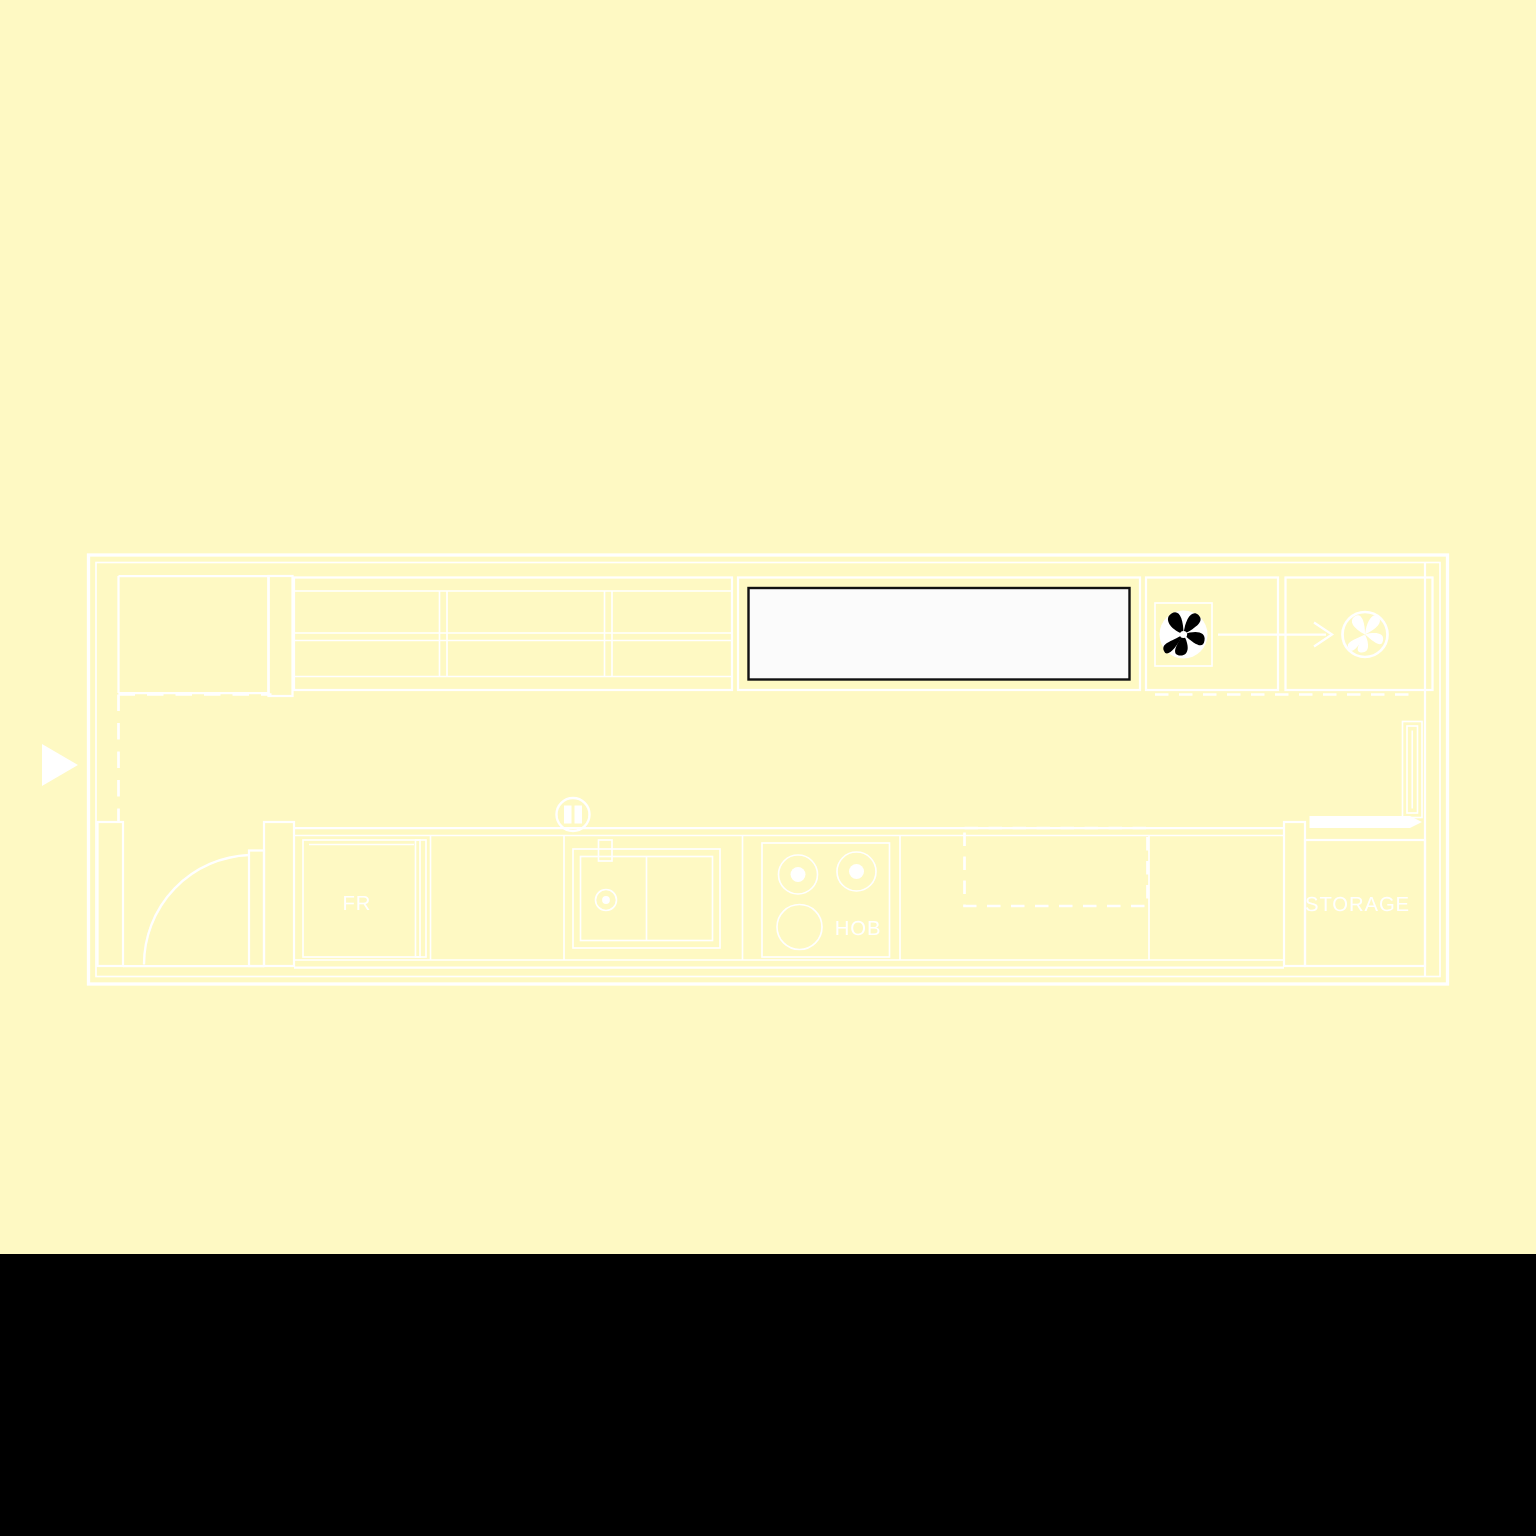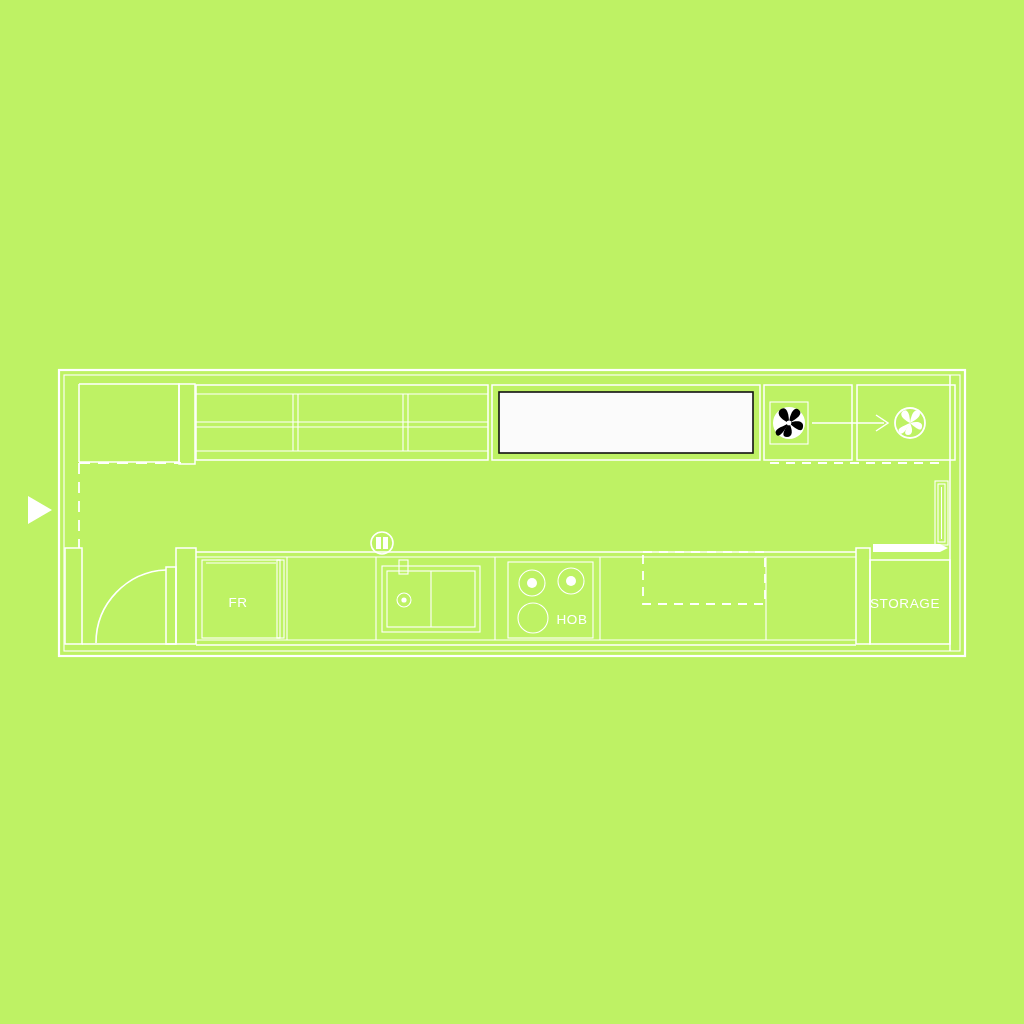--- a/index.html
+++ b/index.html
@@ -9,22 +9,22 @@
   }
   body {
     width: 1024px;
     height: 1024px;
     overflow: hidden;
     font-family: "Liberation Sans", sans-serif;
   }
   #plan-root {
     position: relative;
     width: 1024px;
-    height: 1024px;
-    background: #bef264;
+    height: 836px;
+    background: #fef9c3;
   }
   svg#floorplan {
     display: block;
     width: 1024px;
     height: 1024px;
   }
   .wall      { fill: none; stroke: #ffffff; stroke-width: 2.2; }
   .wall-thin { fill: none; stroke: #ffffff; stroke-width: 1.5; }
   .wall-hair { fill: none; stroke: #ffffff; stroke-width: 1.1; }
   .dashed    { fill: none; stroke: #ffffff; stroke-width: 1.8;

